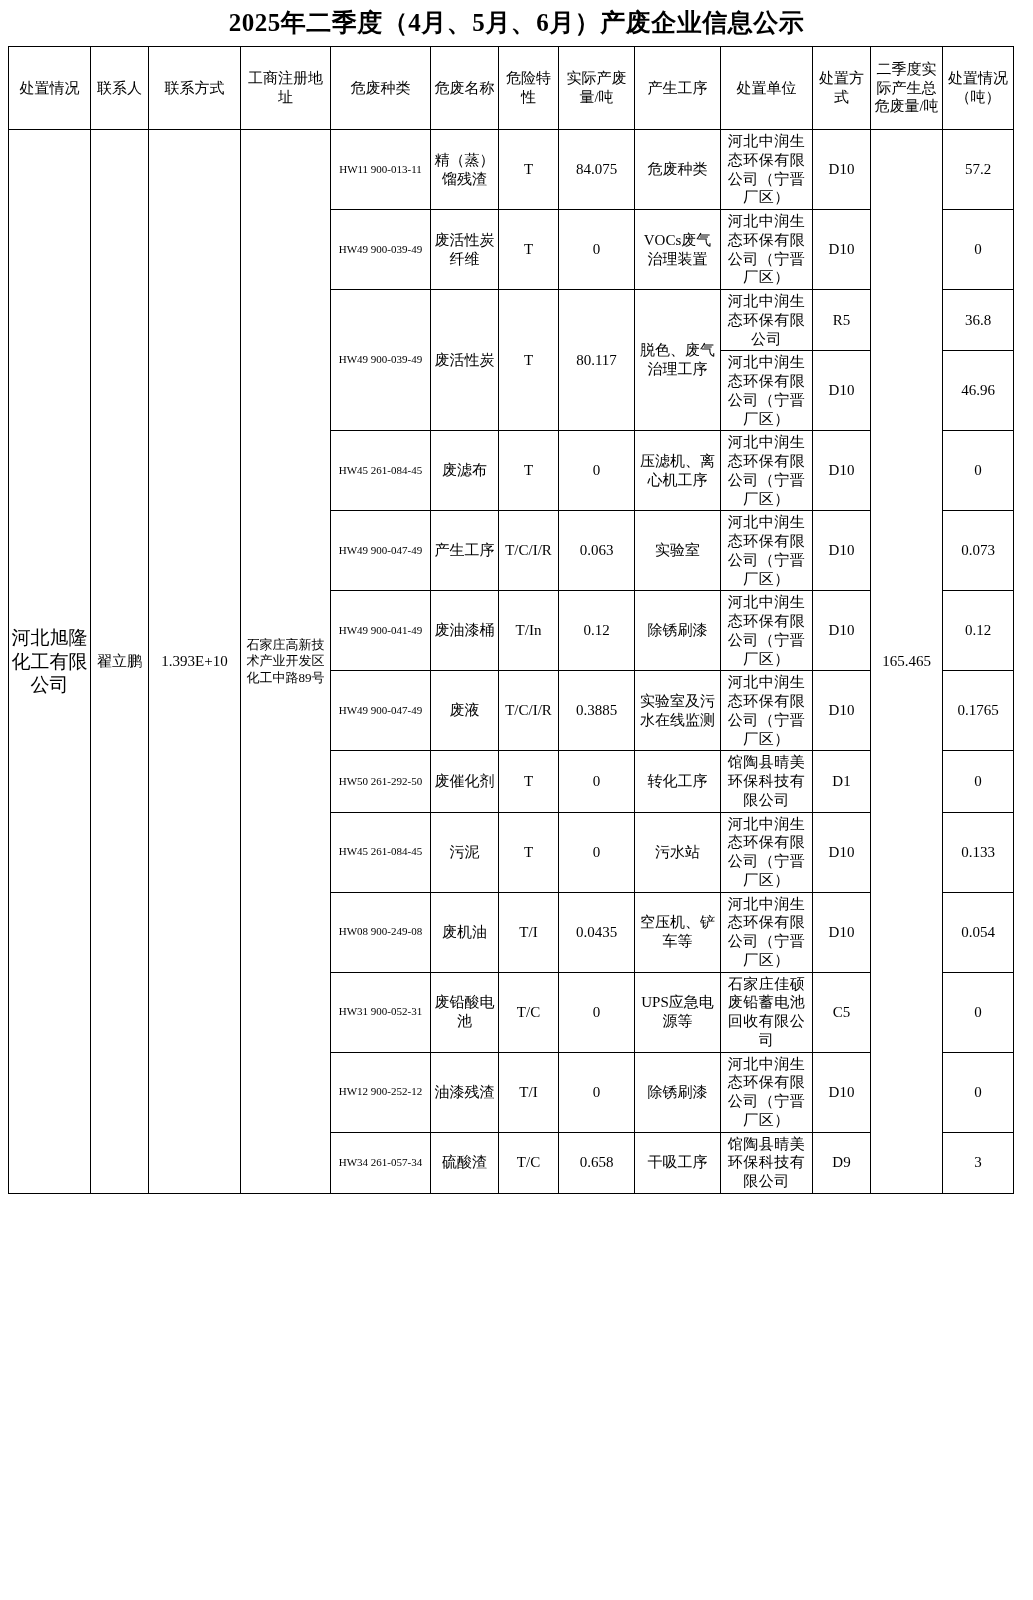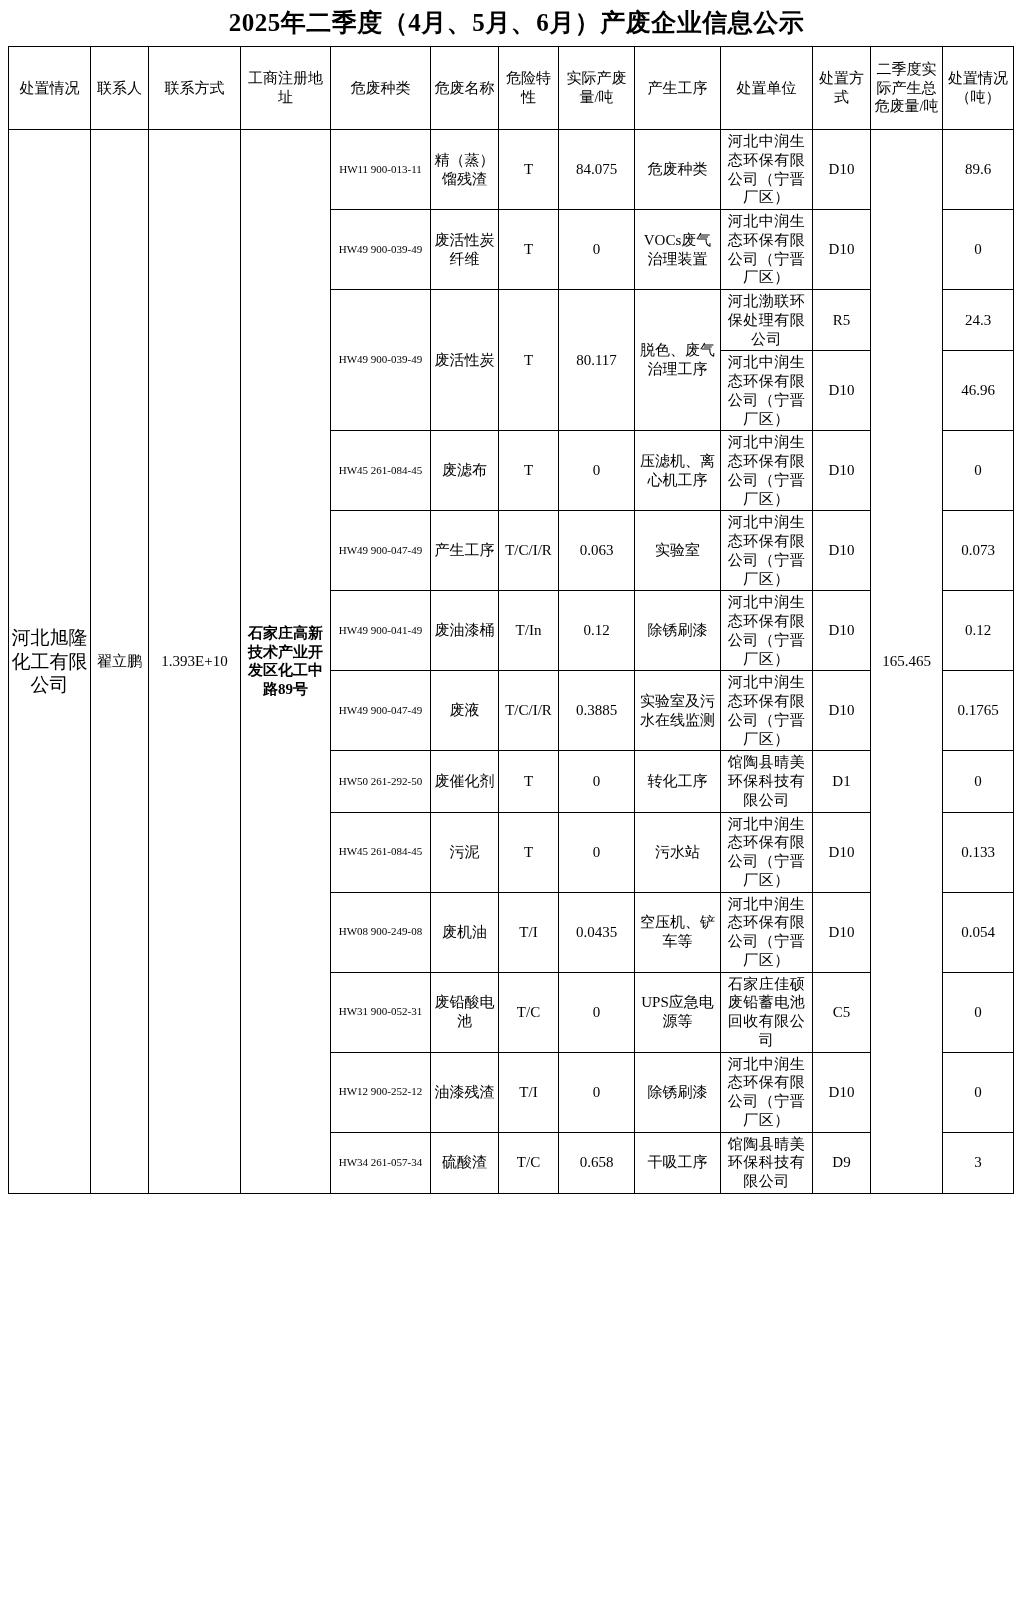--- a/index.html
+++ b/index.html
@@ -67,24 +67,23 @@
     font-size: 15px;
     line-height: 1.45;
     letter-spacing: 0.5px;
   }
   .firm-cell {
     font-size: 19px;
     line-height: 1.5;
     padding: 0 4px;
   }
   .addr-cell {
-    font-size: 15px;
+    font-size: 13px;
     line-height: 1.5;
     padding: 0 6px;
-    font-weight: bold;
   }
   
   col.c0 { width: 82px; }
   col.c1 { width: 58px; }
   col.c2 { width: 92px; }
   col.c3 { width: 90px; }
   col.c4 { width: 100px; }
   col.c5 { width: 68px; }
   col.c6 { width: 60px; }
   col.c7 { width: 76px; }
@@ -143,43 +142,43 @@
         <td class="addr-cell" rowspan="14">石家庄高新技术产业开发区化工中路89号</td>
 
         <td class="code-cell">HW11 900-013-11</td>
         <td>精（蒸）馏残渣</td>
         <td class="num">T</td>
         <td class="num">84.075</td>
         <td>危废种类</td>
         <td class="unit-cell">河北中润生态环保有限公司（宁晋厂区）</td>
         <td class="num">D10</td>
         <td class="num" rowspan="14">165.465</td>
-        <td class="num">89.6</td>
+        <td class="num">57.2</td>
       </tr>
 
       <tr>
         <td class="code-cell">HW49 900-039-49</td>
         <td>废活性炭纤维</td>
         <td class="num">T</td>
         <td class="num">0</td>
         <td>VOCs废气治理装置</td>
         <td class="unit-cell">河北中润生态环保有限公司（宁晋厂区）</td>
         <td class="num">D10</td>
         <td class="num">0</td>
       </tr>
 
       <tr>
         <td class="code-cell" rowspan="2">HW49 900-039-49</td>
         <td rowspan="2">废活性炭</td>
         <td class="num" rowspan="2">T</td>
         <td class="num" rowspan="2">80.117</td>
         <td rowspan="2">脱色、废气治理工序</td>
-        <td class="unit-cell">河北渤联环保处理有限公司</td>
+        <td class="unit-cell">河北中润生态环保有限公司</td>
         <td class="num">R5</td>
-        <td class="num">24.3</td>
+        <td class="num">36.8</td>
       </tr>
 
       <tr>
         <td class="unit-cell">河北中润生态环保有限公司（宁晋厂区）</td>
         <td class="num">D10</td>
         <td class="num">46.96</td>
       </tr>
 
       <tr>
         <td class="code-cell">HW45 261-084-45</td>

